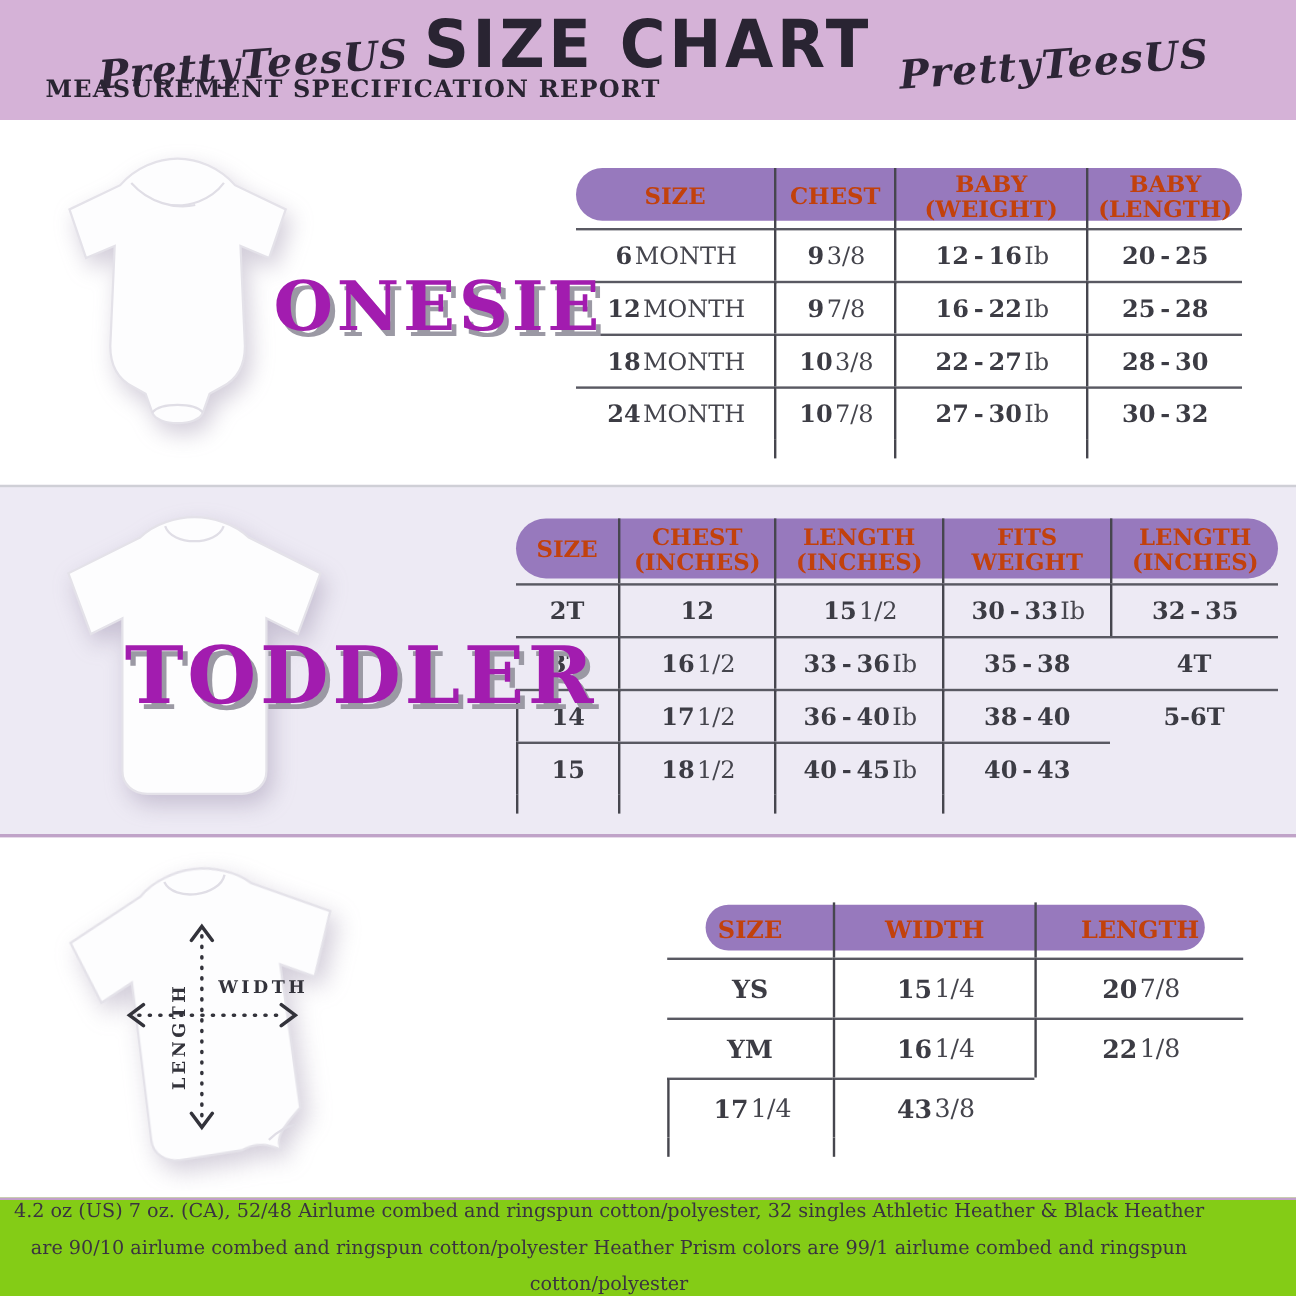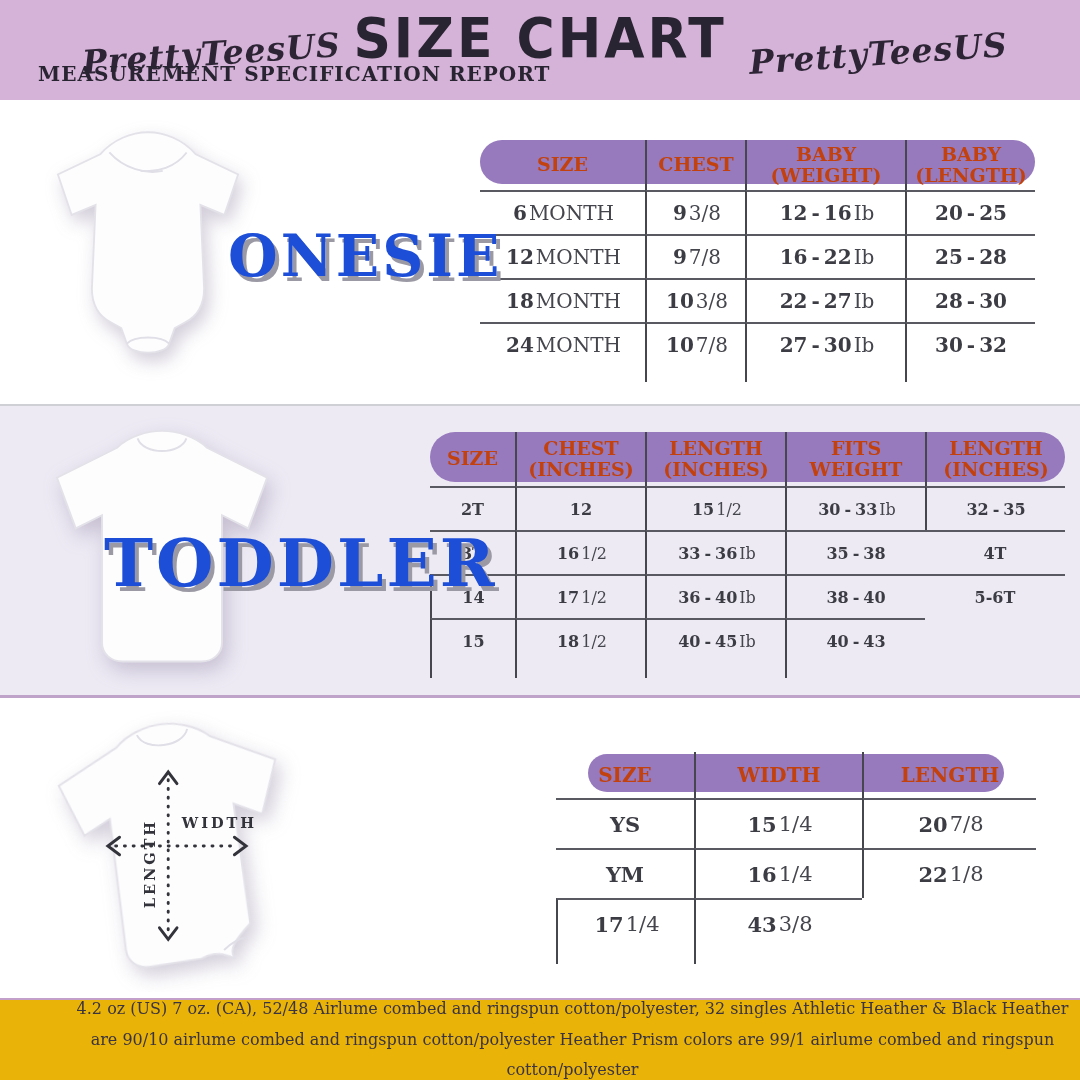--- a/index.html
+++ b/index.html
@@ -3,31 +3,31 @@
 <meta charset="utf-8">
 <style>
   html,body{margin:0;padding:0;background:#ffffff;}
   #page{position:relative;width:1080px;height:1080px;overflow:hidden;background:#ffffff;font-family:"DejaVu Serif",serif;}
 
   
   .band-top{position:absolute;left:0;top:0;width:1080px;height:100px;background:#d5b2d7;}
   .sec-onesie{position:absolute;left:0;top:100px;width:1080px;height:304px;background:#ffffff;}
   .sec-toddler{position:absolute;left:0;top:404px;width:1080px;height:294px;background:#edeaf4;border-top:2px solid #cfcfd6;border-bottom:3px solid #c0a3c8;box-sizing:border-box;}
   .sec-youth{position:absolute;left:0;top:698px;width:1080px;height:300px;background:#ffffff;}
-  .band-bottom{position:absolute;left:0;top:998px;width:1080px;height:82px;background:#eab308;border-top:2px solid #c2a0ca;box-sizing:border-box;display:flex;align-items:center;justify-content:flex-end;}
+  .band-bottom{position:absolute;left:0;top:998px;width:1080px;height:82px;background:#84cc16;border-top:2px solid #c2a0ca;box-sizing:border-box;display:flex;align-items:center;justify-content:flex-start;}
 
   
   .brand{position:absolute;top:34px;font-style:italic;font-weight:bold;font-size:33px;color:#2d2536;transform:rotate(-4deg);letter-spacing:1px;}
   .brand.left{left:82px;}
   .brand.right{right:72px;}
   .main-title{position:absolute;left:0;right:0;top:8px;text-align:center;font-family:"DejaVu Sans",sans-serif;font-weight:900;font-size:52px;letter-spacing:3px;color:#292432;transform:scaleY(1.06);}
   .sub-title{position:absolute;left:0;right:0;top:62px;font-weight:bold;font-size:20px;letter-spacing:1px;color:#292432;padding-left:38px;}
 
   
-  .big-title{position:absolute;font-weight:bold;color:#1d4ed8;text-shadow:4px 5px 0 #9b99a4;letter-spacing:3px;z-index:3;}
+  .big-title{position:absolute;font-weight:bold;color:#a21caf;text-shadow:4px 5px 0 #9b99a4;letter-spacing:3px;z-index:3;}
   .t-onesie{left:228px;top:222px;font-size:57px;}
   .t-toddler{left:104px;top:524px;font-size:66px;}
   .t-youth{left:272px;top:816px;font-size:62px;}
 
   
   .tbl{position:absolute;display:grid;z-index:2;}
   .tbl .pill{position:absolute;background:#9779bd;z-index:0;}
   .th{position:relative;z-index:1;display:flex;align-items:center;justify-content:center;text-align:center;color:#c2410c;font-weight:bold;line-height:1.12;}
   .td{display:flex;align-items:center;justify-content:center;color:#45454d;border-top:2px solid #595962;white-space:nowrap;}
   .td b{color:#3c3c44;margin:0 2px;}
@@ -35,21 +35,21 @@
   .th:not(.c0),.td:not(.c0),.sp:not(.c0){border-left:2px solid #46464e;}
 
   .tbl-onesie{left:480px;top:140px;grid-template-columns:165px 100px 160px 130px;}
   .tbl-onesie .pill{left:0;right:0;top:0;height:44px;border-radius:22px;}
   .tbl-onesie .th{height:50px;font-size:19px;}
   .tbl-onesie .td{height:42px;font-size:20px;}
 
   .tbl-toddler{left:430px;top:432px;grid-template-columns:85px 130px 140px 140px 140px;}
   .tbl-toddler .pill{left:0;right:0;top:0;height:50px;border-radius:25px;}
   .tbl-toddler .th{height:54px;font-size:19px;}
-  .tbl-toddler .td{height:42px;font-size:16px;}
+  .tbl-toddler .td{height:42px;font-size:20px;}
 
   .tbl-youth{left:556px;top:752px;grid-template-columns:138px 168px 174px;}
   .tbl-youth .pill{left:32px;width:416px;top:2px;height:38px;border-radius:19px;}
   .tbl-youth .th{height:46px;font-size:20px;}
   .tbl-youth .td{height:48px;font-size:21px;}
 
   
   .garment{position:absolute;z-index:1;}
   .g-onesie{left:18px;top:112px;width:260px;height:285px;}
   .g-toddler{left:12px;top:408px;width:300px;height:282px;}

